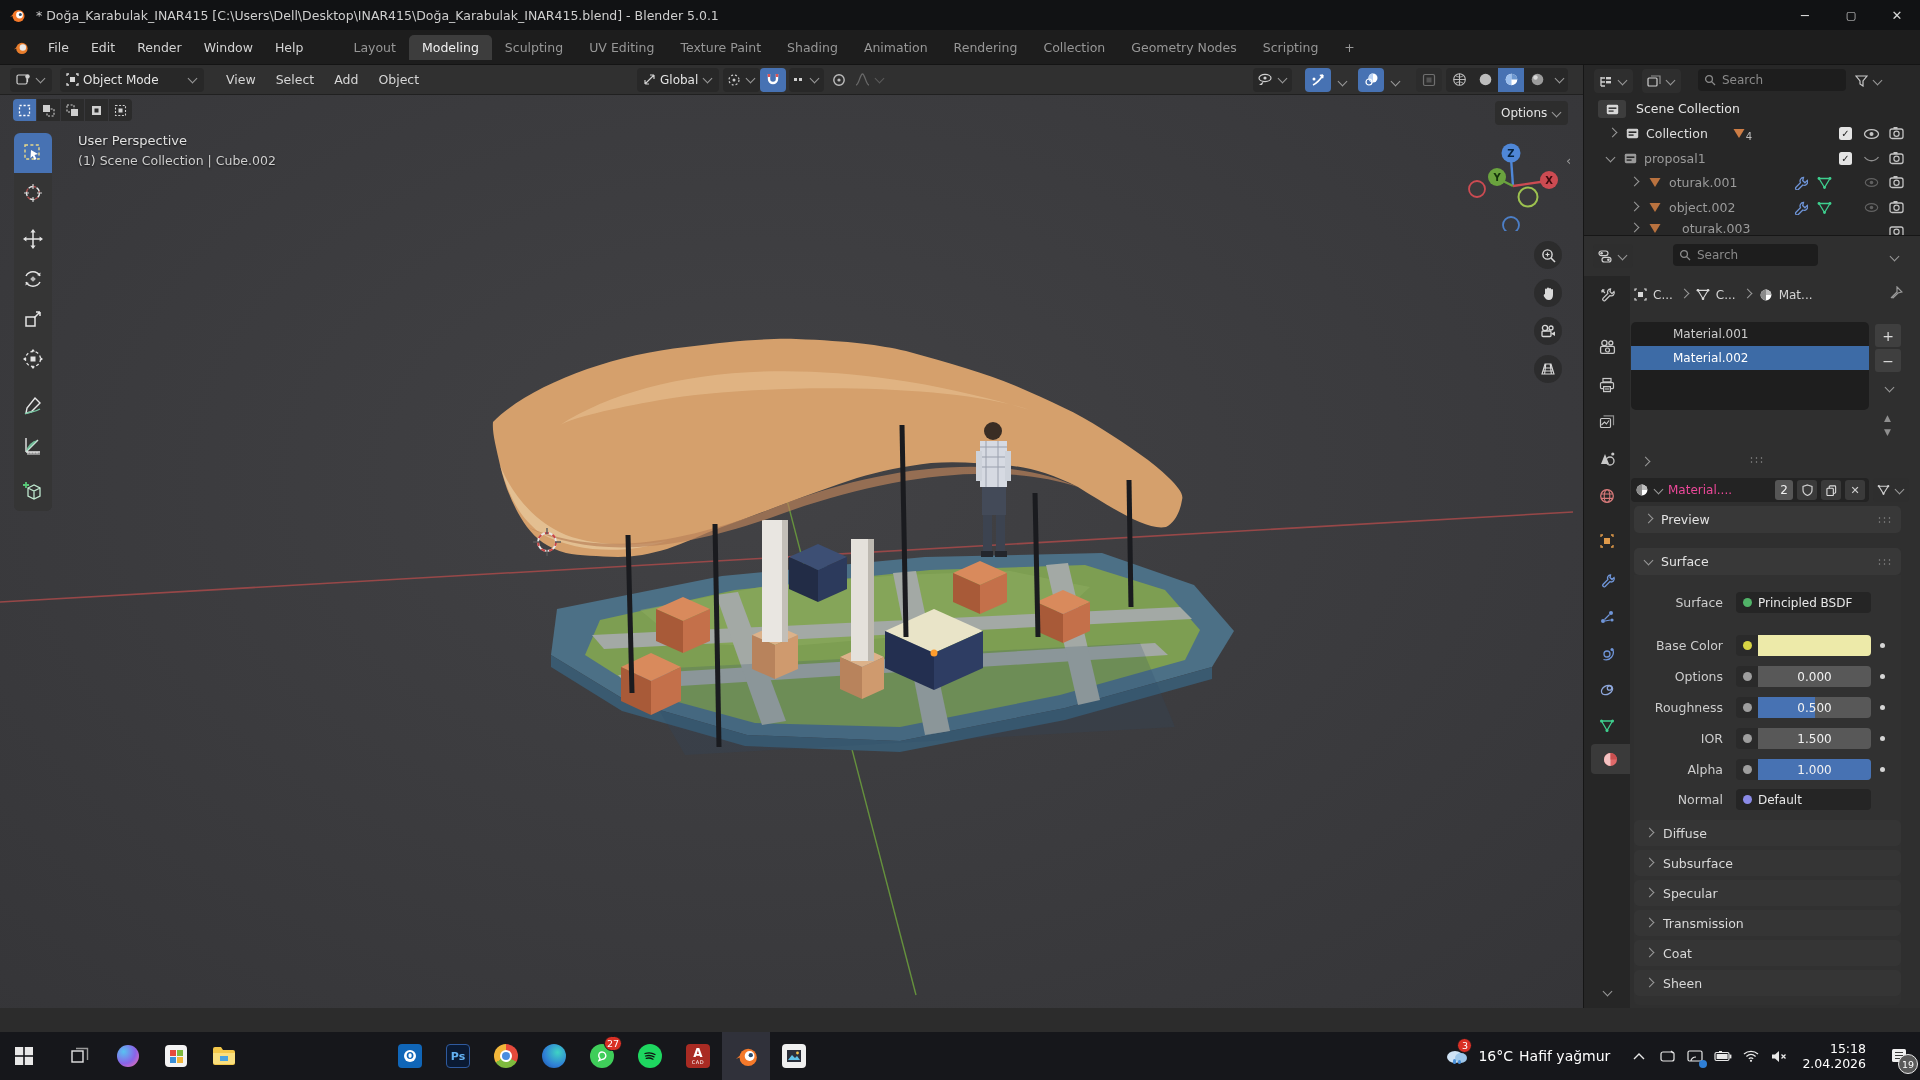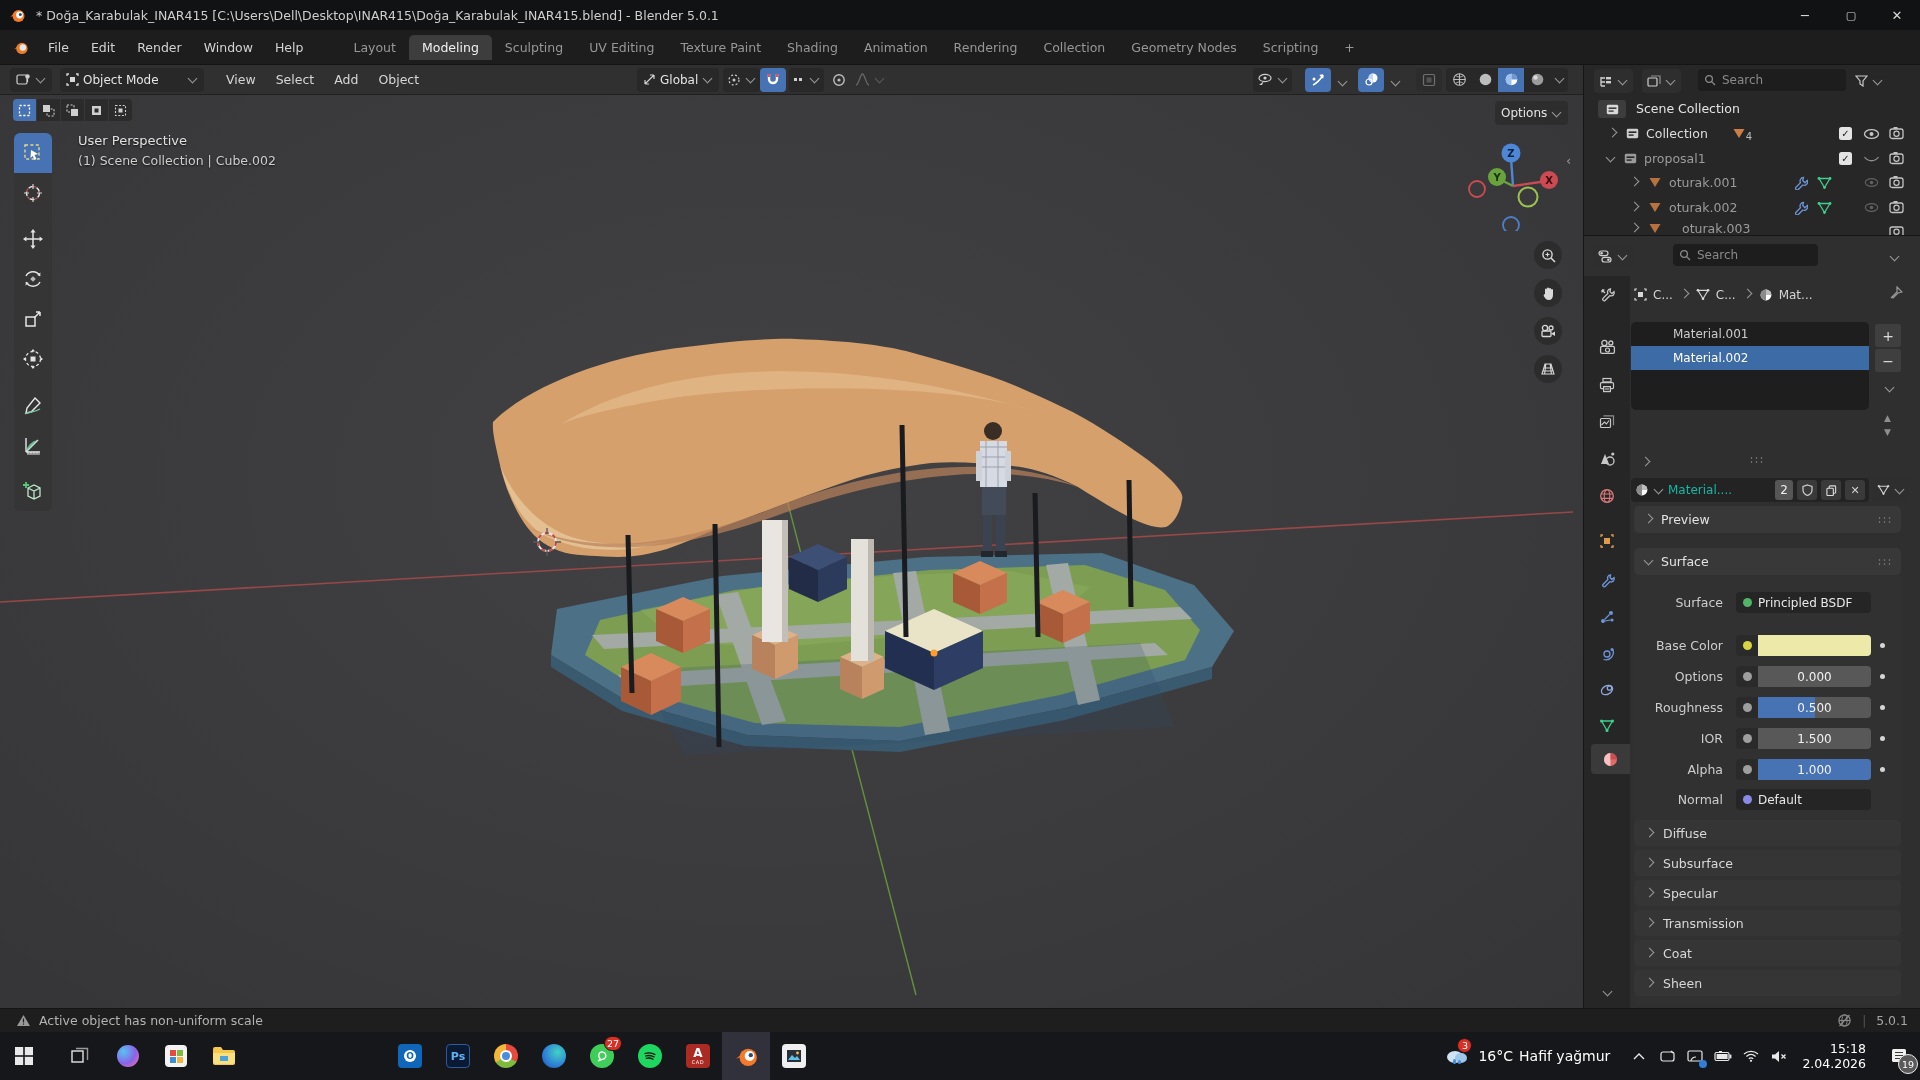--- a/index.html
+++ b/index.html
@@ -652,21 +652,21 @@
           <circle cx="7.5" cy="7.7" r="2.6" fill="none" stroke="#c4c4c4" stroke-width="1.2"></circle>
           <rect x="4.5" y="1" width="4" height="2" fill="#c4c4c4"></rect>
         </svg>
     </div>
 
     <div class="ol-row dim" style="left:0;top:131px;width:337px">
       <span class="chv r" style="margin-left:47px"></span>
       <svg style="margin-left:8px" width="14" height="13" viewBox="0 0 14 13">
           <path d="M7 11 L1.5 2 H12.5 Z" fill="#b9723f"></path>
         </svg>
-      <span style="margin-left:7px">oturak.002</span>
+      <span style="margin-left:7px">object.002</span>
       <svg class="abs" style="left:210px;top:5px" width="14" height="14" viewBox="0 0 14 14">
           <path d="M9.5 1.5 a3.5 3.5 0 0 0 -3 5.2 L2 11.2 a1.6 1.6 0 0 0 2.3 2.3 L8.8 9 a3.5 3.5 0 0 0 4.6 -4.6 L11 6.8 L8.7 4.5 Z" fill="none" stroke="#6f95d8" stroke-width="1.3"></path>
         </svg>
       <svg class="abs" style="left:233px;top:5px" width="15" height="14" viewBox="0 0 15 14">
           <path d="M7.5 11.5 L2 2.5 H13 Z" fill="none" stroke="#3ecf8e" stroke-width="1.3"></path>
           <circle cx="2" cy="2.5" r="1.4" fill="#3ecf8e"></circle>
           <circle cx="13" cy="2.5" r="1.4" fill="#3ecf8e"></circle>
           <circle cx="7.5" cy="11.5" r="1.4" fill="#3ecf8e"></circle>
         </svg>
       <svg class="abs" style="left:280px;top:6px" width="15" height="11" viewBox="0 0 17 12" opacity=".5">
@@ -843,21 +843,21 @@
     <span class="chv r abs" style="left:56px;top:222px"></span>
     <div class="grip" style="left:165px;right:auto;top:224px;position:absolute"></div>
 
     <div class="abs row" style="left:47px;top:242px;width:238px;height:24px;background:#232323;border-radius:4px;padding:0 4px;box-sizing:border-box;gap:4px">
       <svg width="14" height="14" viewBox="0 0 15 15">
           <circle cx="7.5" cy="7.5" r="5.8" fill="#fff"></circle>
           <path d="M7.5 1.7 A5.8 5.8 0 0 0 7.5 13.3 Z" fill="#8a8a8a"></path>
           <path d="M7.5 7.5 L13.3 7.5 A5.8 5.8 0 0 0 7.5 1.7 Z" fill="#bdbdbd"></path>
         </svg>
       <span class="chv"></span>
-      <span style="flex:1;color:#14b8a6">Material....</span>
+      <span style="flex:1;color:#ec4899">Material....</span>
       <span class="mini-btn" style="background:#565656;color:#f0f0f0;width:18px">2</span>
       <span class="mini-btn" style="background:#3a3a3a">
           <svg width="11" height="12" viewBox="0 0 11 12">
             <path d="M5.5 1 L10 2.5 V6 c0 3 -2 4.6 -4.5 5.5 C3 10.6 1 9 1 6 V2.5 Z" fill="none" stroke="#cfcfcf" stroke-width="1.2"></path>
           </svg>
         </span>
       <span class="mini-btn" style="background:#3a3a3a">
           <svg width="11" height="11" viewBox="0 0 12 12">
             <rect x="3.5" y="1" width="7" height="8" rx="1" fill="none" stroke="#dcdcdc" stroke-width="1.2"></rect>
             <rect x="1" y="3.5" width="7" height="8" rx="1" fill="#3a3a3a" stroke="#dcdcdc" stroke-width="1.2"></rect>
@@ -988,36 +988,20 @@
     <div class="subpanel" style="top:704px">
         <span class="chv r"></span>
         <span>Coat</span>
       </div>
     <div class="subpanel" style="top:734px">
         <span class="chv r"></span>
         <span>Sheen</span>
       </div>
   </div>
 
-  <div id="statusbar" class="abs">
-    <svg style="margin-left:16px" width="15" height="13" viewBox="0 0 15 13">
-        <path d="M7.5 1 L14 12 H1 Z" fill="#9a9a9a"></path>
-        <rect x="6.9" y="4.5" width="1.2" height="4" fill="#1e1e1e"></rect>
-        <rect x="6.9" y="9.5" width="1.2" height="1.2" fill="#1e1e1e"></rect>
-      </svg>
-    <span style="margin-left:8px;color:#b3b3b3;font-size:12.5px">Active object has non-uniform scale</span>
-    <div style="flex:1"></div>
-    <svg width="15" height="15" viewBox="0 0 15 15">
-        <circle cx="7.5" cy="7.5" r="5.6" fill="none" stroke="#8a8a8a" stroke-width="1.2"></circle>
-        <ellipse cx="7.5" cy="7.5" rx="2.6" ry="5.6" fill="none" stroke="#8a8a8a" stroke-width="1"></ellipse>
-        <path d="M2 7.5 h11 M2.5 13 L12.5 2" stroke="#8a8a8a" stroke-width="1.2"></path>
-      </svg>
-    <span style="margin:0 10px;color:#555">|</span>
-    <span style="margin-right:12px;color:#a5a5a5;font-size:12.5px">5.0.1</span>
-  </div>
 
   <div id="taskbar" class="abs">
     <div class="tapp">
       <svg width="18" height="18" viewBox="0 0 18 18">
           <rect x="0" y="0" width="8.2" height="8.2" fill="#e8e8e8"></rect>
           <rect x="9.8" y="0" width="8.2" height="8.2" fill="#e8e8e8"></rect>
           <rect x="0" y="9.8" width="8.2" height="8.2" fill="#e8e8e8"></rect>
           <rect x="9.8" y="9.8" width="8.2" height="8.2" fill="#e8e8e8"></rect>
         </svg>
     </div>

